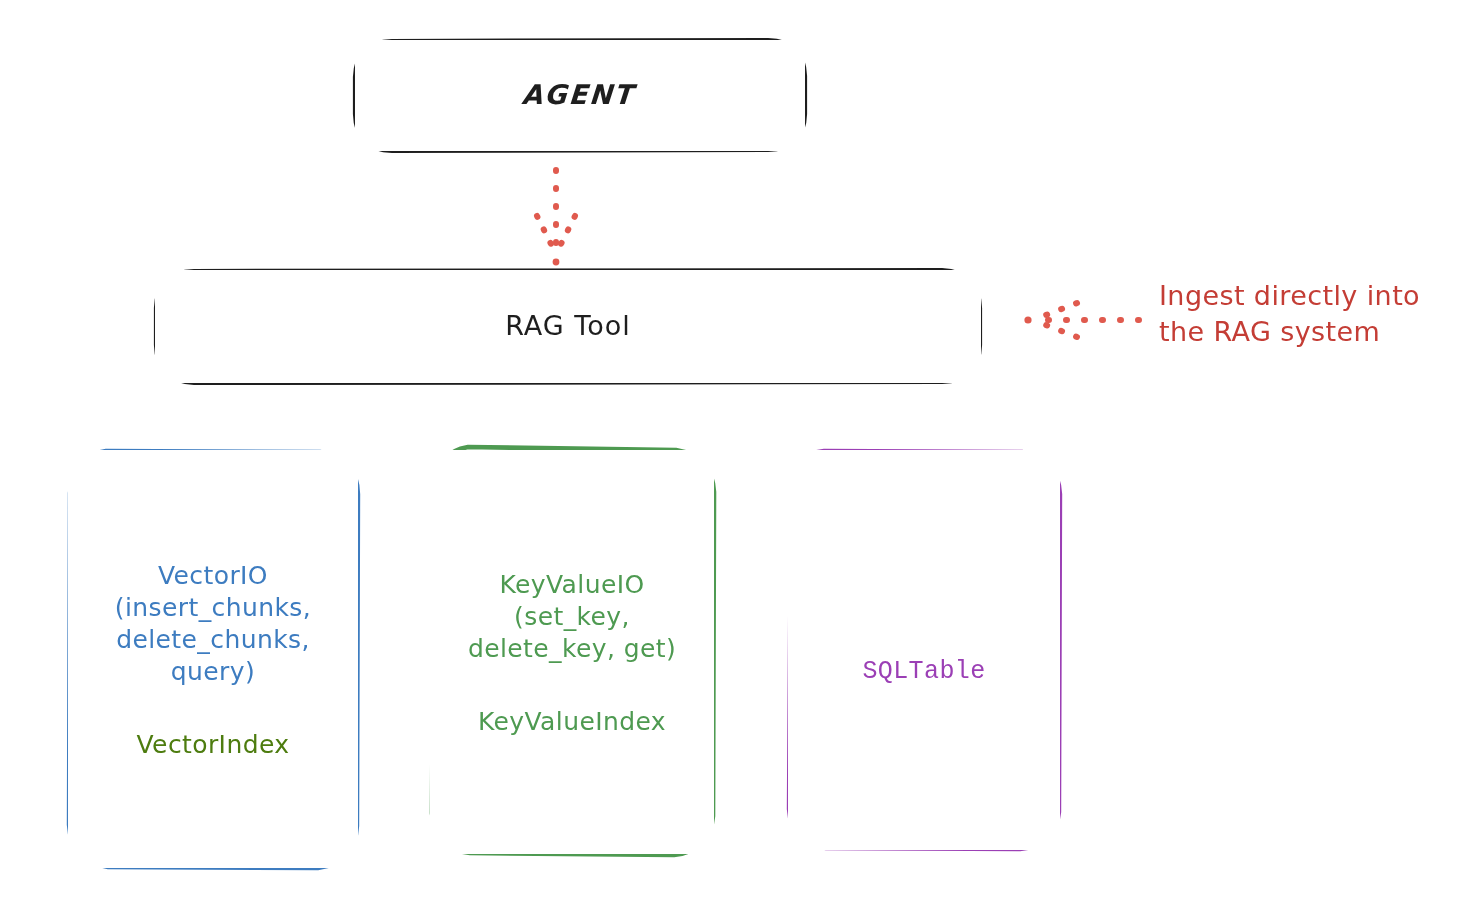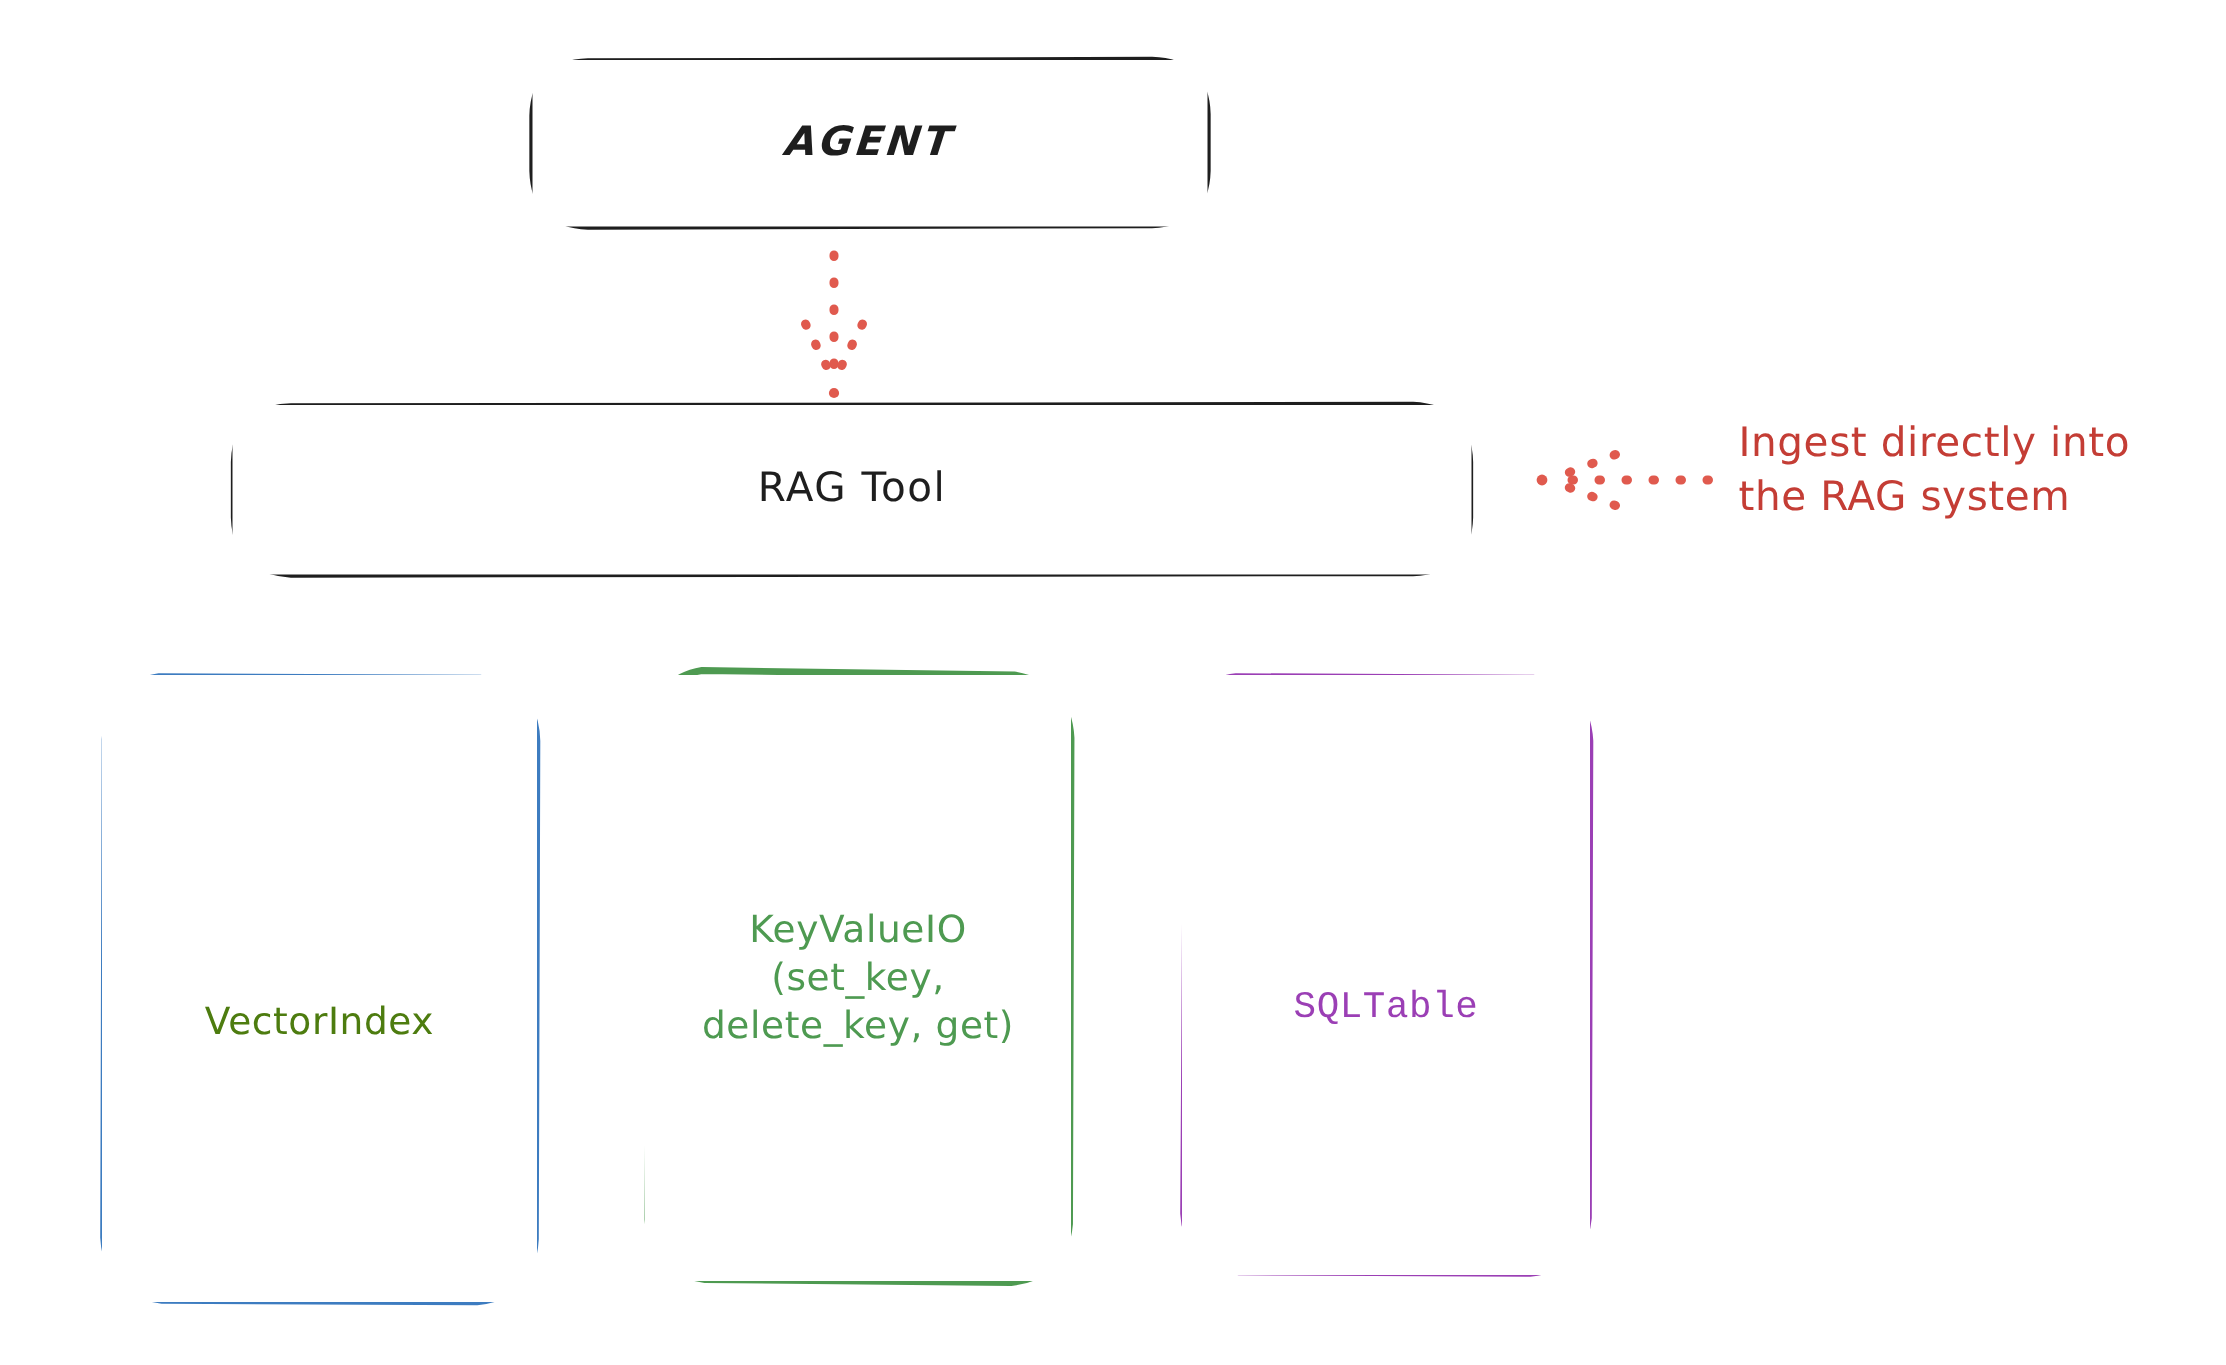--- a/index.html
+++ b/index.html
@@ -169,27 +169,32 @@
 
 <div class="node" id="agent-node">
   <div class="node-label">AGENT</div>
 </div>
 
 <div class="node" id="ragtool-node">
   <div class="node-label">RAG Tool</div>
 </div>
 
 <div class="node" id="vectorio-node">
+  <div class="node-label">VectorIO
+(insert_chunks,
+delete_chunks,
+query)</div>
   <div class="node-sublabel">VectorIndex</div>
 </div>
 
 <div class="node" id="keyvalueio-node">
   <div class="node-label">KeyValueIO
 (set_key,
 delete_key, get)</div>
+  <div class="node-sublabel">KeyValueIndex</div>
 </div>
 
 <div class="node" id="relationalio-node">
   <div class="node-sublabel">SQLTable</div>
 </div>
 
 <div id="ingest-annotation">Ingest directly into
 the RAG system</div>
 
 </body></html>

